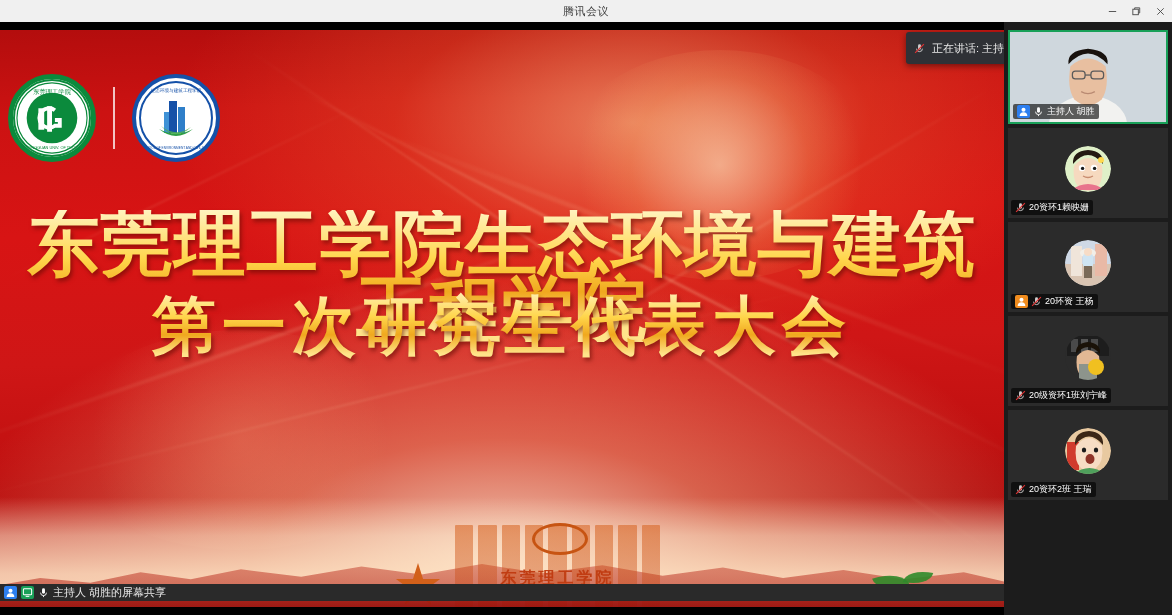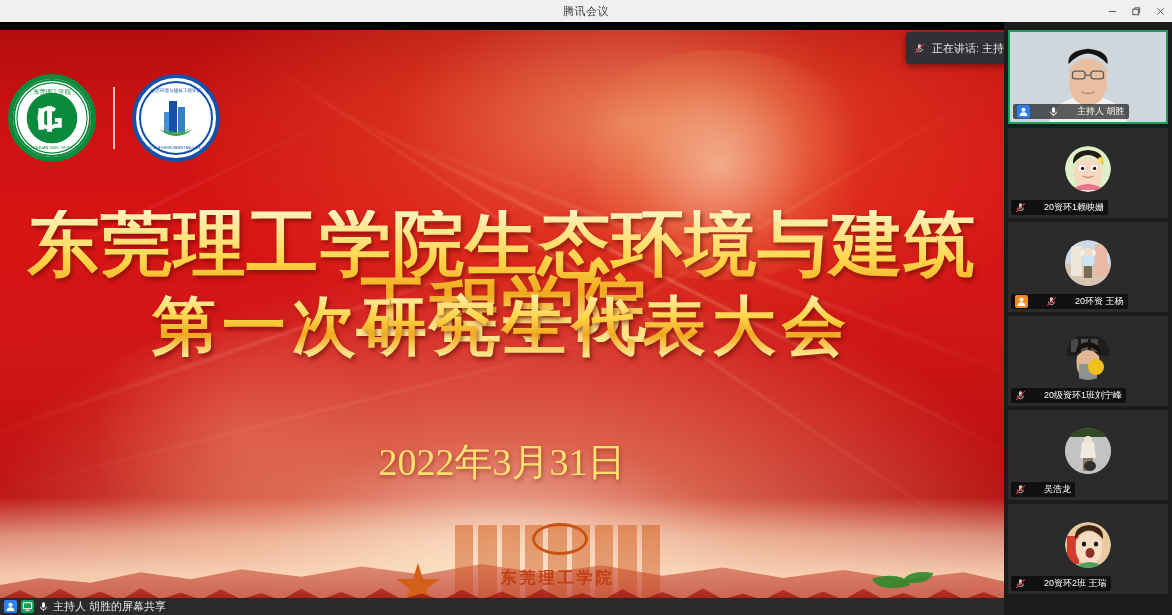--- a/index.html
+++ b/index.html
@@ -134,31 +134,31 @@
   .tile.active{border:2px solid #18a058;height:94px;}
   .tile .video{position:absolute;inset:0;}
   .avatar{
     position:absolute;left:50%;top:46%;transform:translate(-50%,-50%);
     width:46px;height:46px;border-radius:50%;overflow:hidden;
     display:flex;align-items:center;justify-content:center;
   }
   .namebar{
     position:absolute;left:3px;bottom:3px;max-width:152px;height:15px;
     background:rgba(0,0,0,.62);border-radius:2px;
-    display:flex;align-items:center;gap:18px;padding:0 4px;box-sizing:border-box;
+    display:flex;align-items:center;gap:3px;padding:0 4px;box-sizing:border-box;
   }
   .namebar .nm{font-size:9px;color:#fff;white-space:nowrap;overflow:hidden;}
   .badge{width:13px;height:13px;border-radius:2px;display:flex;align-items:center;justify-content:center;flex:0 0 auto;}
   .badge.host{background:#2d7ff0;}
   .badge.cohost{background:#f08c1e;}
   .ico{width:11px;height:11px;flex:0 0 auto;display:block;}
 
   
   .statusbar{
-    position:absolute;left:0;bottom:0;width:1004px;height:17px;
+    position:absolute;left:0;bottom:14px;width:1004px;height:17px;
     background:#2a2a2a;display:flex;align-items:center;gap:4px;padding:0 4px;
     box-sizing:border-box;z-index:30;
   }
   .statusbar .st-txt{font-size:11px;color:#e9e9e9;white-space:nowrap;}
   .sq{width:13px;height:13px;border-radius:2px;background:#2d7ff0;display:flex;align-items:center;justify-content:center;}
   .sq.green{background:#18a058;}
 </style>
 </head>
 <body>
 
@@ -227,21 +227,20 @@
             <text x="37" y="68" font-size="3.2" fill="#1551a8" text-anchor="middle" font-family="'Liberation Sans',sans-serif">SCHOOL OF ENVIRONMENT AND CIVIL ENG.</text>
           </svg>
         </div>
       </div>
 
       <div class="headline">
         <div class="hl1">东莞理工学院生态环境与建筑工程学院</div>
         <div class="hl2">第一次研究生代表大会</div>
       </div>
 
-      <div class="slide-date">2022年3月31日</div>
 
       <div class="deco">
         <div class="deco-sky"></div>
         <div class="city"></div>
         <div class="star">
             <i></i>
           </div>
         <div class="pillars">
           <div class="pillar"></div>
             <div class="pillar"></div>
@@ -394,41 +393,20 @@
       <div class="namebar">
         <svg class="ico" viewBox="0 0 12 12">
           <rect x="4.4" y="1.3" width="3.2" height="6" rx="1.6" fill="#cfcfcf"></rect>
           <path d="M2.8 6.2 a3.2 3.2 0 0 0 6.4 0" fill="none" stroke="#cfcfcf" stroke-width="1"></path>
           <line x1="1.2" y1="10.8" x2="10.8" y2="1.2" stroke="#e03131" stroke-width="1.3"></line>
         </svg>
         <div class="nm">20级资环1班刘宁峰</div>
       </div>
     </div>
 
-    <div class="tile">
-      <div class="avatar">
-        <svg width="46" height="46" viewBox="0 0 46 46">
-          <circle cx="23" cy="23" r="23" fill="#b9b9b9"></circle>
-          <rect x="0" y="0" width="46" height="9" fill="#2f4a22"></rect>
-          <rect x="0" y="9" width="46" height="37" fill="#c3c3c3"></rect>
-          <path d="M17 14 h12 l2 16 h-16 z" fill="#efe9df"></path>
-          <rect x="18" y="30" width="10" height="13" fill="#8a7b68"></rect>
-          <circle cx="23" cy="12" r="4" fill="#f0e2d2"></circle>
-          <ellipse cx="25" cy="38" rx="6" ry="5" fill="#2e2e2e"></ellipse>
-        </svg>
-      </div>
-      <div class="namebar">
-        <svg class="ico" viewBox="0 0 12 12">
-          <rect x="4.4" y="1.3" width="3.2" height="6" rx="1.6" fill="#cfcfcf"></rect>
-          <path d="M2.8 6.2 a3.2 3.2 0 0 0 6.4 0" fill="none" stroke="#cfcfcf" stroke-width="1"></path>
-          <line x1="1.2" y1="10.8" x2="10.8" y2="1.2" stroke="#e03131" stroke-width="1.3"></line>
-        </svg>
-        <div class="nm">吴浩龙</div>
-      </div>
-    </div>
 
     <div class="tile">
       <div class="avatar">
         <svg width="46" height="46" viewBox="0 0 46 46">
           <circle cx="23" cy="23" r="23" fill="#e8c9a0"></circle>
           <rect x="2" y="14" width="12" height="28" fill="#d13b2c"></rect>
           <path d="M11 18 q13 -16 26 0 q2 16 -6 22 q-8 6 -15 0 q-7 -6 -5 -22 z" fill="#f7ddc4"></path>
           <path d="M10 17 q14 -17 28 0 q1 -13 -14 -14 q-15 1 -14 14 z" fill="#3b2616"></path>
           <ellipse cx="19" cy="22" rx="2.2" ry="2.6" fill="#1a1a1a"></ellipse>
           <ellipse cx="31" cy="22" rx="2.2" ry="2.6" fill="#1a1a1a"></ellipse>

